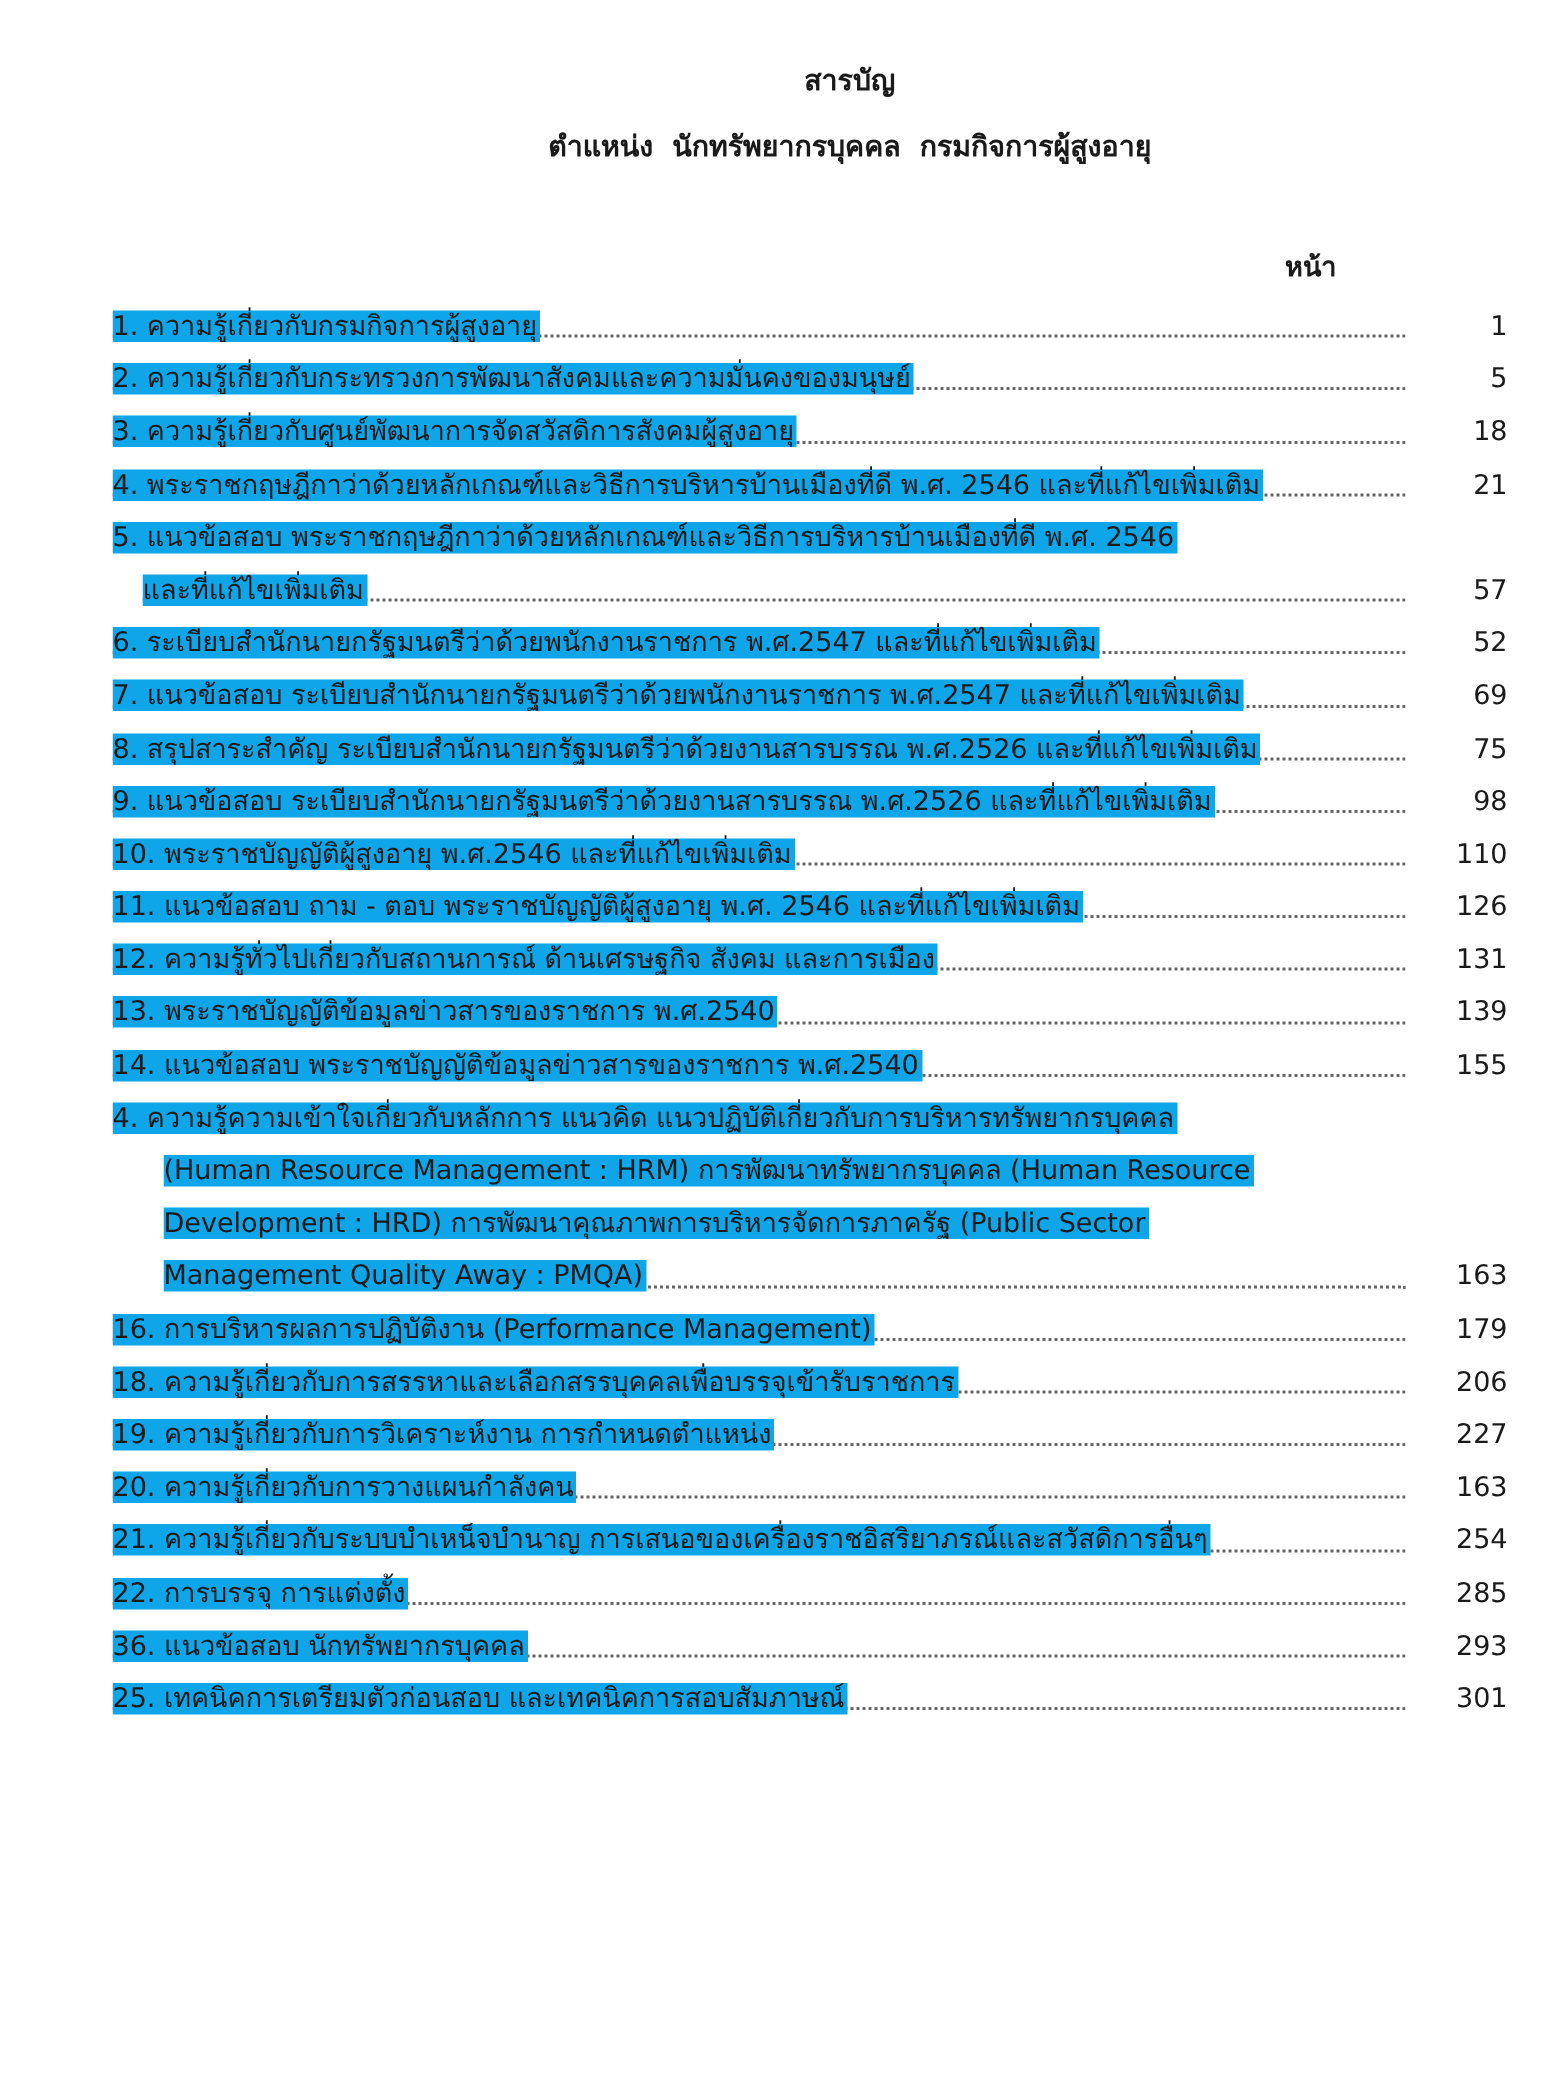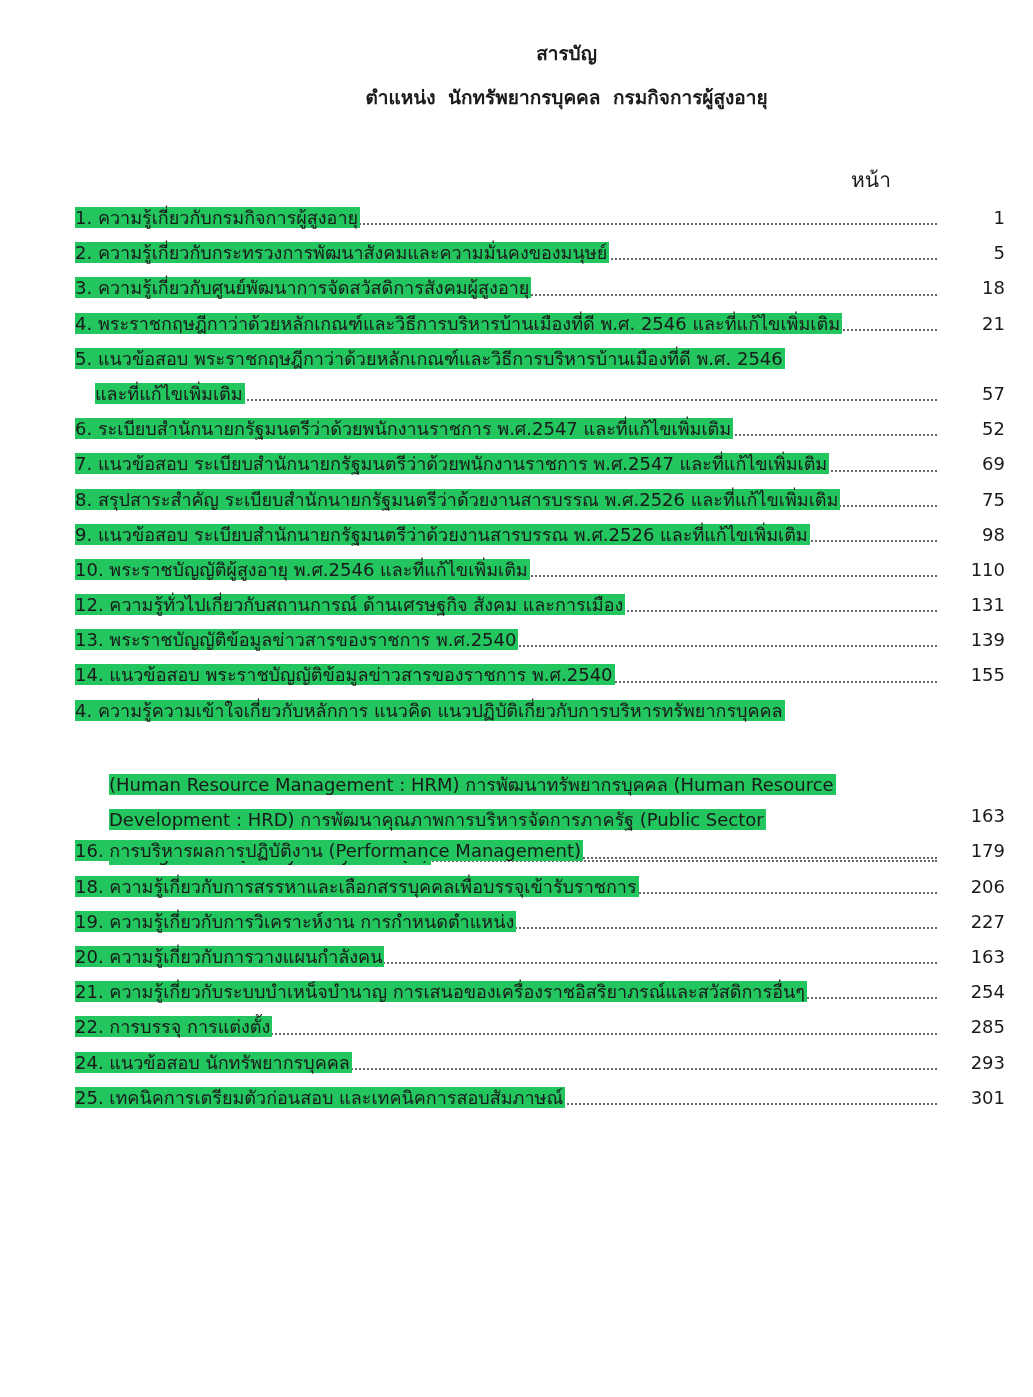--- a/index.html
+++ b/index.html
@@ -35,22 +35,22 @@
       top: 82px;
       text-align: center;
       font-size: 19px;
       font-weight: bold;
       word-spacing: 6px;
     }
     .page-col-header {
       position: absolute;
       right: 26px;
       top: 163px;
-      font-size: 21px;
-      font-weight: normal;
+      font-size: 18px;
+      font-weight: bold;
     }
     .toc {
       position: absolute;
       left: 75px;
       top: 200px;
       width: 935px;
     }
     .toc-line {
       position: relative;
       height: 35.2px;
@@ -65,24 +65,23 @@
       overflow: hidden;
       white-space: nowrap;
     }
     .toc-line.indent .text-wrap {
       left: 20px;
       width: 842px;
     }
     .toc-line.indent2 .text-wrap {
       left: 34px;
       width: 828px;
-      margin-top: 39px;
     }
     .toc-line .text-wrap .txt {
-      background: #22c55e;
+      background: #0ea5e9;
       padding-right: 2px;
       position: relative;
       z-index: 1;
       text-align: center;
     }
     .toc-line .leader {
       position: absolute;
       left: 0; right: 0;
       bottom: 10px;
       border-bottom: 2px dotted #666;
@@ -141,20 +140,24 @@
       </div>
       <div class="toc-line">
         <div class="text-wrap"><span class="txt">9. แนวข้อสอบ ระเบียบสำนักนายกรัฐมนตรีว่าด้วยงานสารบรรณ พ.ศ.2526 และที่แก้ไขเพิ่มเติม</span><span class="leader"></span></div>
         <span class="page-num">98</span>
       </div>
       <div class="toc-line">
         <div class="text-wrap"><span class="txt">10. พระราชบัญญัติผู้สูงอายุ พ.ศ.2546 และที่แก้ไขเพิ่มเติม</span><span class="leader"></span></div>
         <span class="page-num">110</span>
       </div>
       <div class="toc-line">
+        <div class="text-wrap"><span class="txt">11. แนวข้อสอบ ถาม - ตอบ พระราชบัญญัติผู้สูงอายุ พ.ศ. 2546 และที่แก้ไขเพิ่มเติม</span><span class="leader"></span></div>
+        <span class="page-num">126</span>
+      </div>
+      <div class="toc-line">
         <div class="text-wrap"><span class="txt">12. ความรู้ทั่วไปเกี่ยวกับสถานการณ์ ด้านเศรษฐกิจ สังคม และการเมือง</span><span class="leader"></span></div>
         <span class="page-num">131</span>
       </div>
       <div class="toc-line">
         <div class="text-wrap"><span class="txt">13. พระราชบัญญัติข้อมูลข่าวสารของราชการ พ.ศ.2540</span><span class="leader"></span></div>
         <span class="page-num">139</span>
       </div>
       <div class="toc-line">
         <div class="text-wrap"><span class="txt">14. แนวข้อสอบ พระราชบัญญัติข้อมูลข่าวสารของราชการ พ.ศ.2540</span><span class="leader"></span></div>
         <span class="page-num">155</span>
@@ -190,21 +193,21 @@
       </div>
       <div class="toc-line">
         <div class="text-wrap"><span class="txt">21. ความรู้เกี่ยวกับระบบบำเหน็จบำนาญ การเสนอของเครื่องราชอิสริยาภรณ์และสวัสดิการอื่นๆ</span><span class="leader"></span></div>
         <span class="page-num">254</span>
       </div>
       <div class="toc-line">
         <div class="text-wrap"><span class="txt">22. การบรรจุ การแต่งตั้ง</span><span class="leader"></span></div>
         <span class="page-num">285</span>
       </div>
       <div class="toc-line">
-        <div class="text-wrap"><span class="txt">24. แนวข้อสอบ นักทรัพยากรบุคคล</span><span class="leader"></span></div>
+        <div class="text-wrap"><span class="txt">36. แนวข้อสอบ นักทรัพยากรบุคคล</span><span class="leader"></span></div>
         <span class="page-num">293</span>
       </div>
       <div class="toc-line">
         <div class="text-wrap"><span class="txt">25. เทคนิคการเตรียมตัวก่อนสอบ และเทคนิคการสอบสัมภาษณ์</span><span class="leader"></span></div>
         <span class="page-num">301</span>
       </div>
     </div>
 </div>
 
 </body></html>

